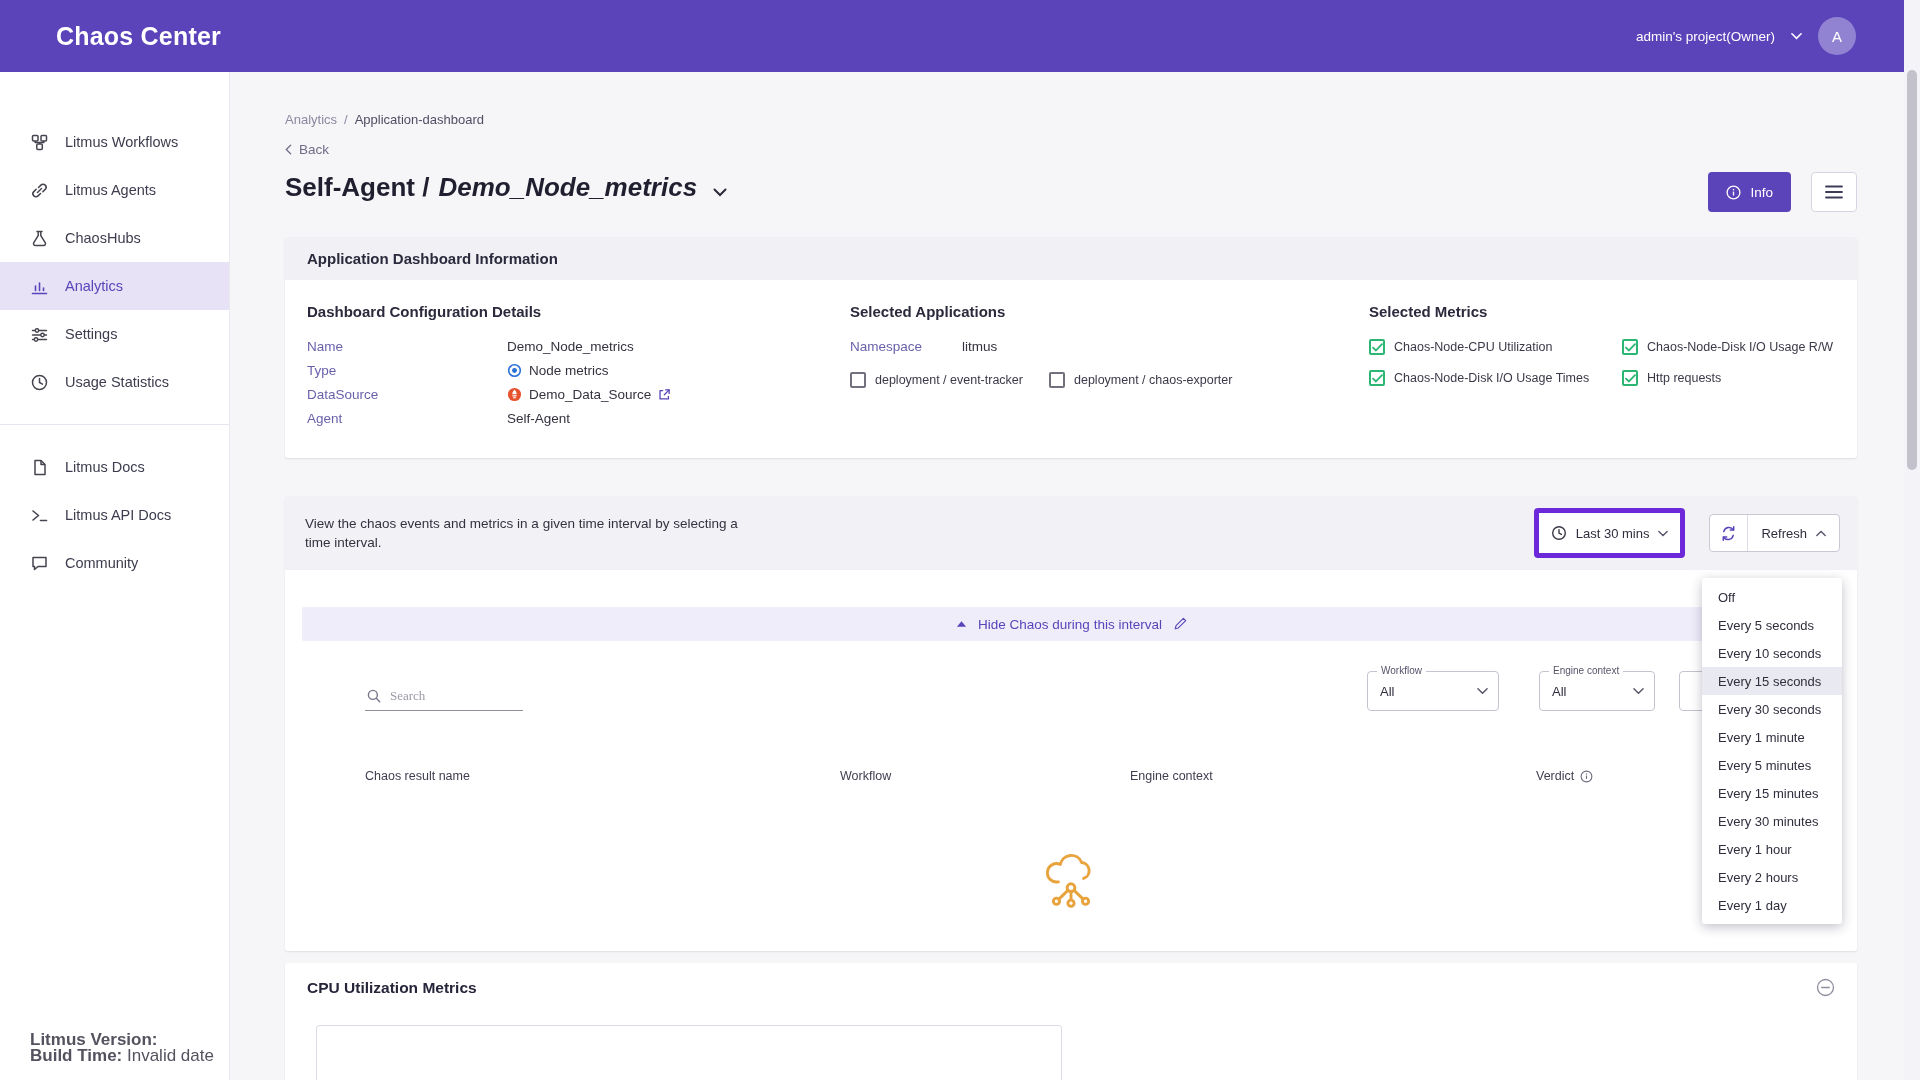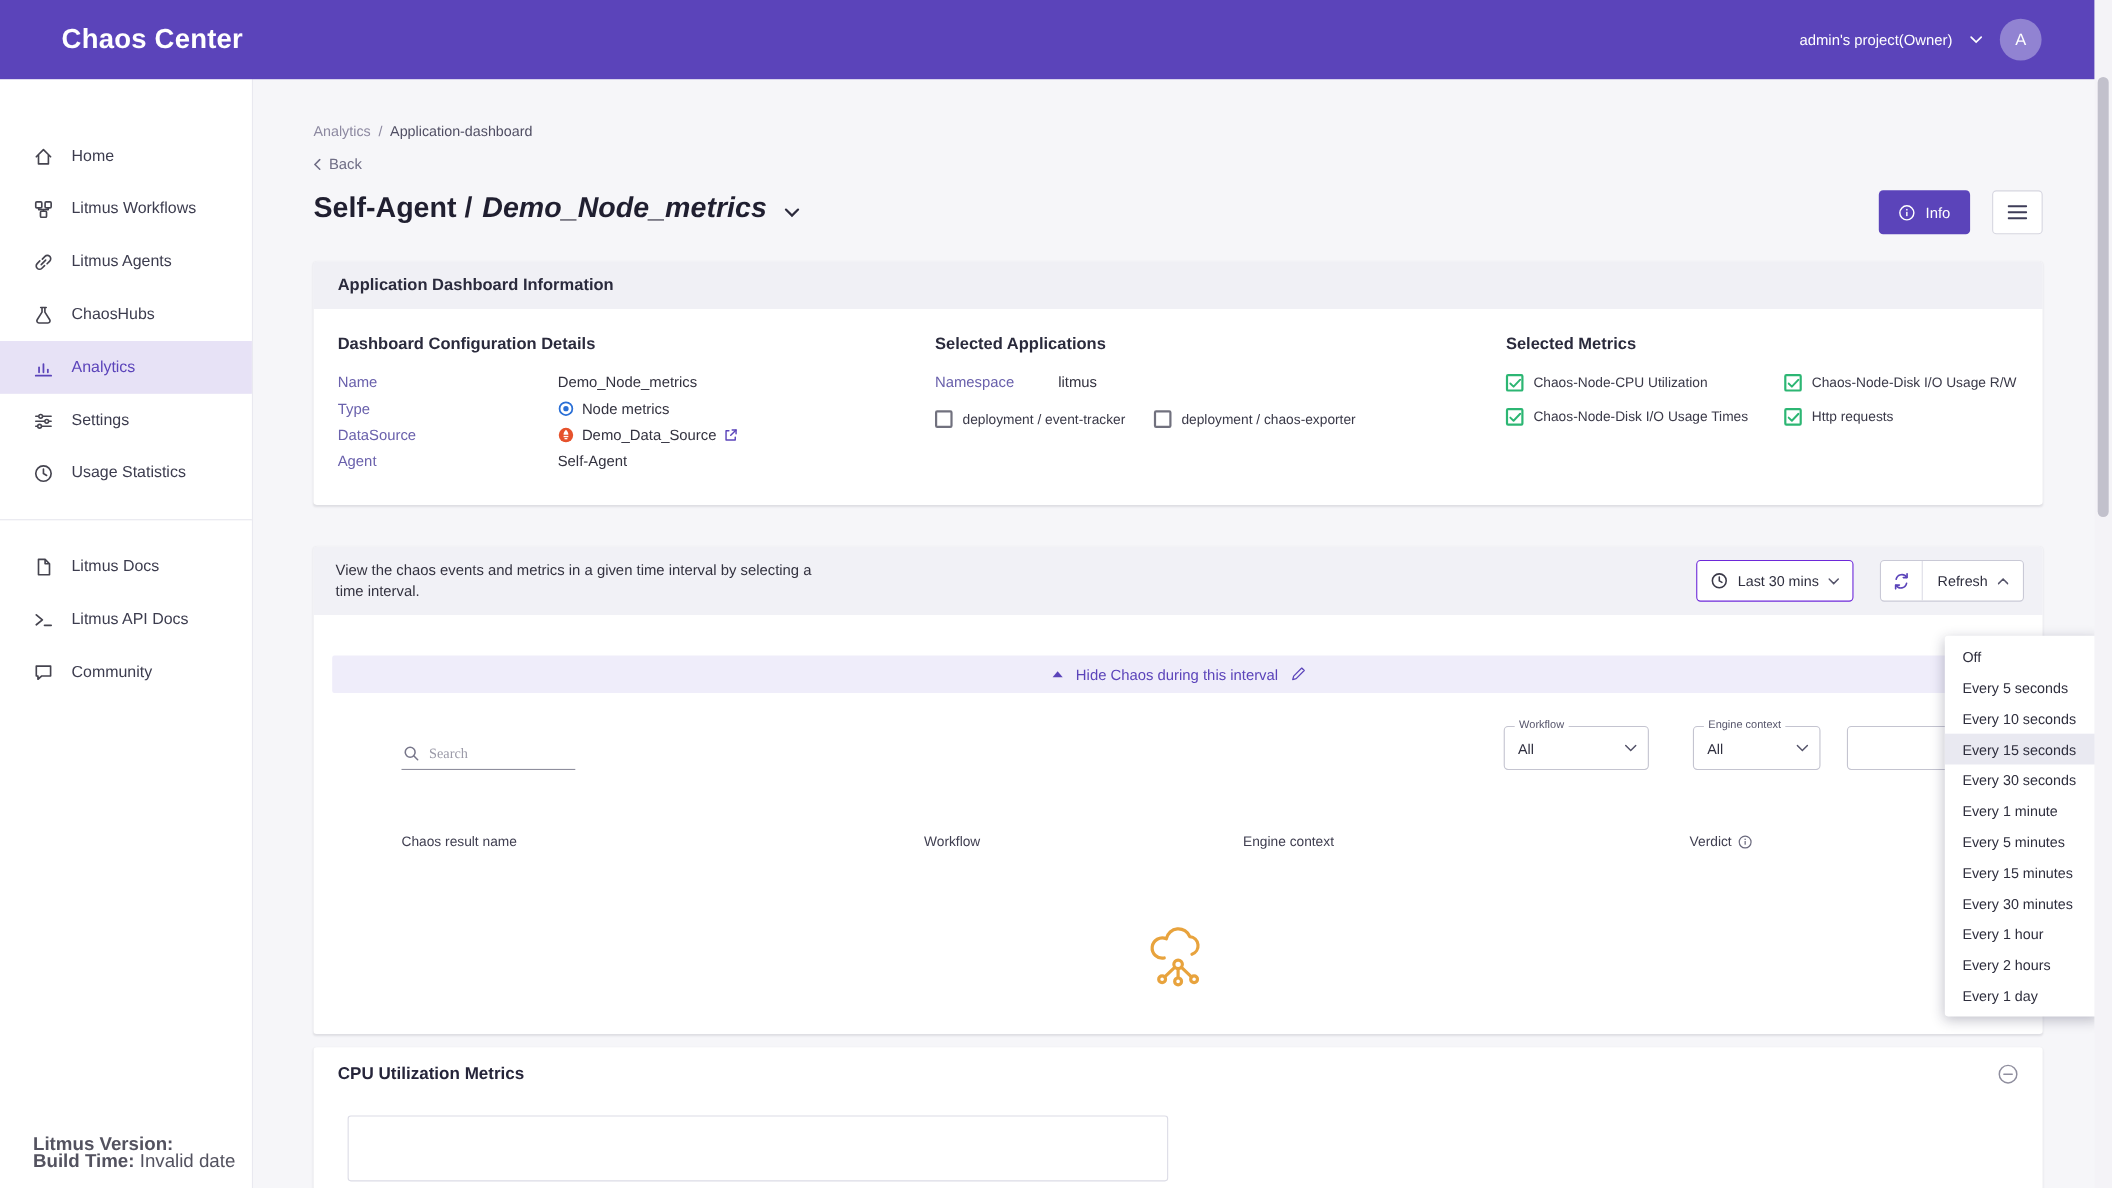--- a/index.html
+++ b/index.html
@@ -61,21 +61,21 @@
   .cb-item{display:flex;align-items:center;gap:9px;font-size:12.5px;color:#3A3948;cursor:pointer;}
   .cb{width:16px;height:16px;border:2px solid #71717E;border-radius:2px;background:#fff;flex:none;display:flex;align-items:center;justify-content:center;}
   .cb.checked{border-color:var(--check);}
   .metrics-grid{display:grid;grid-template-columns:253px 1fr;row-gap:15px;align-content:start;}
 
   
   .card2{margin-top:38px;position:relative;padding-bottom:42px;border-radius:3px;}
   .interval-strip{background:#F1F1F6;padding:12px 17px 12px 20px;display:flex;align-items:center;border-radius:3px 3px 0 0;min-height:56px;}
   .interval-text{font-size:13.5px;color:#33323F;width:445px;line-height:19px;}
   .interval-controls{margin-left:auto;display:flex;align-items:center;gap:24px;}
-  .select-time{height:38px;background:#fff;border:1px solid #6d28d9;border-radius:4px;display:flex;align-items:center;gap:9px;padding:0 12px;font-size:13px;color:#2E2E3E;cursor:pointer;}
+  .select-time{height:50px;background:#fff;border:5px solid #6d28d9;border-radius:4px;display:flex;align-items:center;gap:9px;padding:0 12px;font-size:13px;color:#2E2E3E;cursor:pointer;}
   .refresh-ctl{height:38px;background:#fff;border:1px solid #C9C9D6;border-radius:4px;display:flex;align-items:stretch;cursor:pointer;}
   .refresh-icon-seg{width:38px;display:flex;align-items:center;justify-content:center;border-right:1px solid #DCDCE6;}
   .refresh-label-seg{display:flex;align-items:center;gap:9px;padding:0 13px;font-size:13px;color:#2E2E3E;}
 
   .hide-bar{margin:37px 16px 0 17px;height:34px;background:#EFEDFA;display:flex;align-items:center;justify-content:center;gap:11px;color:var(--primary);font-size:13.5px;cursor:pointer;border-radius:2px;}
 
   .filter-row{display:flex;align-items:flex-end;margin:30px 48px 0 80px;}
   .search{display:flex;align-items:center;gap:9px;width:158px;border-bottom:1px solid #8F8F9E;padding:6px 2px;font-family:Liberation Serif, serif;}
   .search input{border:none;outline:none;font-size:13px;width:100%;background:transparent;color:#333;font-family:inherit;}
   .search input::placeholder{color:#9B9AA8;}
@@ -95,21 +95,21 @@
   .empty-text{font-size:22px;color:#3D3C49;}
 
   
   .card3{margin-top:12px;padding:15px 22px 40px;height:130px;}
   .card3-head{display:flex;align-items:center;}
   .card3-title{font-size:15.5px;font-weight:bold;color:#26253A;}
   .collapse-btn{margin-left:auto;display:flex;cursor:pointer;}
   .inner-box{margin-top:28px;margin-left:9px;width:746px;height:60px;border:1px solid #DCDCE6;border-radius:3px;background:#fff;}
 
   
-  .menu{position:absolute;left:1768px;top:578px;width:140px;background:#fff;border-radius:3px;box-shadow:0 3px 12px rgba(30,30,60,.28);padding:5px 0;z-index:30;}
+  .menu{position:absolute;left:1702px;top:578px;width:140px;background:#fff;border-radius:3px;box-shadow:0 3px 12px rgba(30,30,60,.28);padding:5px 0;z-index:30;}
   .menu-item{height:28px;display:flex;align-items:center;padding-left:16px;font-size:13px;color:#2E2E3D;cursor:pointer;white-space:nowrap;}
   .menu-item.selected{background:#E9E9F1;}
 
   
   .scrollbar{position:absolute;right:0;top:0;width:16px;height:1080px;background:#F4F3F7;z-index:40;}
   .scroll-thumb{position:absolute;left:3px;right:3px;top:70px;height:400px;background:#C2C1CC;border-radius:6px;cursor:pointer;}
 
   svg{display:block;}
 </style>
 </head>
@@ -124,28 +124,20 @@
       <span>
         <svg viewBox="0 0 12 8" width="11" height="8">
             <path d="M1 1.5 L6 6.5 L11 1.5" fill="none" stroke="#fff" stroke-width="1.7" stroke-linecap="round"></path>
           </svg>
       </span>
       <div class="avatar">A</div>
     </div>
   </header>
 
   <aside class="sidebar">
-    <div class="side-item">
-      <span class="sicon">
-          <svg viewBox="0 0 19 19" fill="none" stroke="currentColor" stroke-width="1.5" stroke-linecap="round" stroke-linejoin="round">
-            <path d="M3 9.5 L9.5 3 L16 9.5 M5 8 V16 H14 V8"></path>
-          </svg>
-        </span>
-      <span>Home</span>
-    </div>
     <div class="side-item">
       <span class="sicon">
           <svg viewBox="0 0 19 19" fill="none" stroke="currentColor" stroke-width="1.5" stroke-linejoin="round">
             <rect x="2.5" y="2.5" width="5.5" height="5.5" rx="1"></rect>
             <rect x="11" y="2.5" width="5.5" height="5.5" rx="1"></rect>
             <rect x="6.8" y="11" width="5.5" height="5.5" rx="1"></rect>
             <path d="M5.2 8 v1.6 h8.6 V8 M9.5 9.6 V11"></path>
           </svg>
         </span>
       <span>Litmus Workflows</span>

